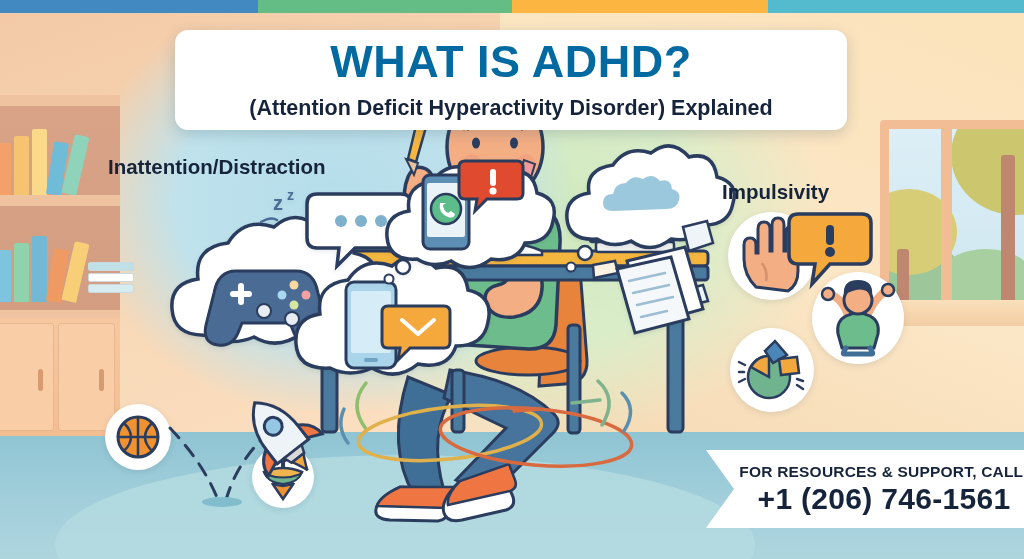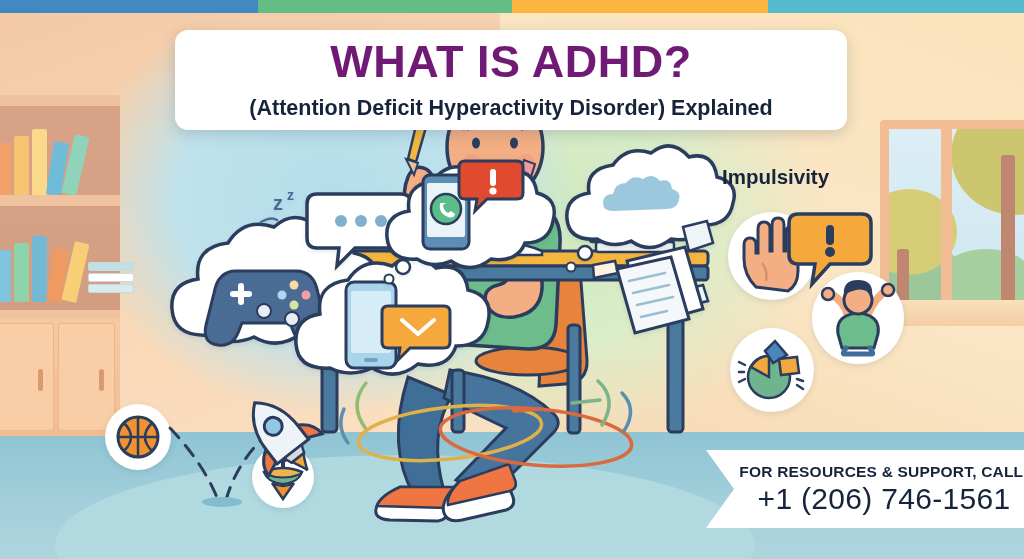--- a/index.html
+++ b/index.html
@@ -79,34 +79,34 @@
 
   
   .title-card {
     position: absolute; left: 175px; top: 30px; width: 672px; height: 100px;
     background: #ffffff; border-radius: 13px;
     box-shadow: 0 4px 14px rgba(60,80,100,.22);
     display: flex; flex-direction: column; align-items: center; justify-content: center;
   }
   .title-main {
     font-size: 45px; font-weight: bold; letter-spacing: .5px;
-    color: #701a75; line-height: 1.02;
+    color: #0369a1; line-height: 1.02;
   }
   .title-sub {
     font-size: 21.5px; font-weight: bold; color: #16243b; margin-top: 12px;
   }
 
   
   .sec-label {
     position: absolute; font-size: 20.5px; font-weight: bold; color: #16243b;
     white-space: nowrap;
   }
   #label-inattention { left: 108px; top: 155px; }
   #label-hyperactivity { left: 140px; top: 362px; }
-  #label-impulsivity { left: 722px; top: 165px; }
+  #label-impulsivity { left: 722px; top: 180px; }
 
   
   .cloud { position: absolute; filter: drop-shadow(0 2px 2px rgba(40,60,80,.10)); }
 
   
   .icon-circle {
     position: absolute; border-radius: 50%; background: #ffffff;
     display: flex; align-items: center; justify-content: center;
     box-shadow: 0 2px 6px rgba(50,70,90,.13);
   }
@@ -114,21 +114,21 @@
   
   .cta {
     position: absolute; left: 706px; top: 450px; width: 330px; height: 78px;
     background: #ffffff;
     clip-path: polygon(0 0, 28px 50%, 0 100%, 100% 100%, 100% 0);
     box-shadow: 0 3px 10px rgba(40,60,80,.2);
     display: flex; flex-direction: column; align-items: center; justify-content: center;
     padding-left: 26px;
   }
   .cta-kicker { font-size: 15.5px; font-weight: bold; color: #16243b; letter-spacing: .2px; }
-  .cta-phone { font-size: 30px; font-weight: normal; color: #16243b; letter-spacing: .3px; margin-top: 1px; }
+  .cta-phone { font-size: 30px; font-weight: bold; color: #16243b; letter-spacing: .3px; margin-top: 1px; }
 
   svg { display: block; overflow: visible; }
 </style>
 </head>
 <body>
 
 <div id="stage">
 
   <div class="bg-wall-left"></div>
   <div class="bg-wall-right"></div>
@@ -409,20 +409,21 @@
     <g transform="rotate(-38 55 45)">
       <path d="M55 4 q20 16 20 46 l0 16 l-40 0 l0 -16 q0 -30 20 -46 z" fill="#eef3f7" stroke="#2b3d5e" stroke-width="3"></path>
       <circle cx="55" cy="34" r="9" fill="#93c7e3" stroke="#2b3d5e" stroke-width="3"></circle>
       <path d="M35 48 q-14 8 -14 22 l14 -6 z" fill="#ef7542" stroke="#2b3d5e" stroke-width="3"></path>
       <path d="M75 48 q14 8 14 22 l-14 -6 z" fill="#ef7542" stroke="#2b3d5e" stroke-width="3"></path>
       <path d="M44 66 l22 0 l-3 8 l-16 0 z" fill="#d9d9d9" stroke="#2b3d5e" stroke-width="2.5"></path>
       <path d="M48 74 q7 14 7 16 q0 -2 7 -16 z" fill="#f5a93c" stroke="#2b3d5e" stroke-width="2.5"></path>
     </g>
   </svg>
 
+  <div class="sec-label" id="label-inattention">Inattention/Distraction</div>
   <div class="sec-label" id="label-impulsivity">Impulsivity</div>
 
   <div class="title-card">
     <div class="title-main">WHAT IS ADHD?</div>
     <div class="title-sub">(Attention Deficit Hyperactivity Disorder) Explained</div>
   </div>
 
   <div class="cta">
     <div class="cta-kicker">FOR RESOURCES &amp; SUPPORT, CALL:</div>
     <div class="cta-phone">+1 (206) 746-1561</div>

